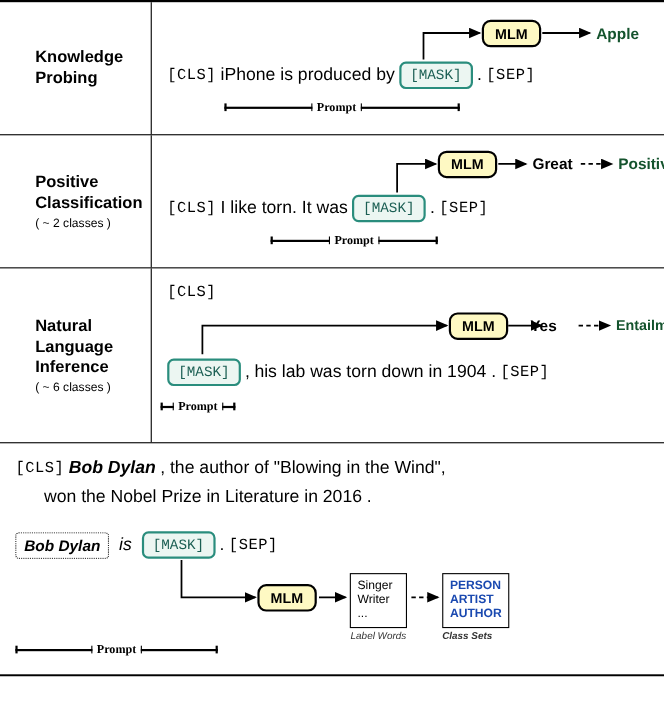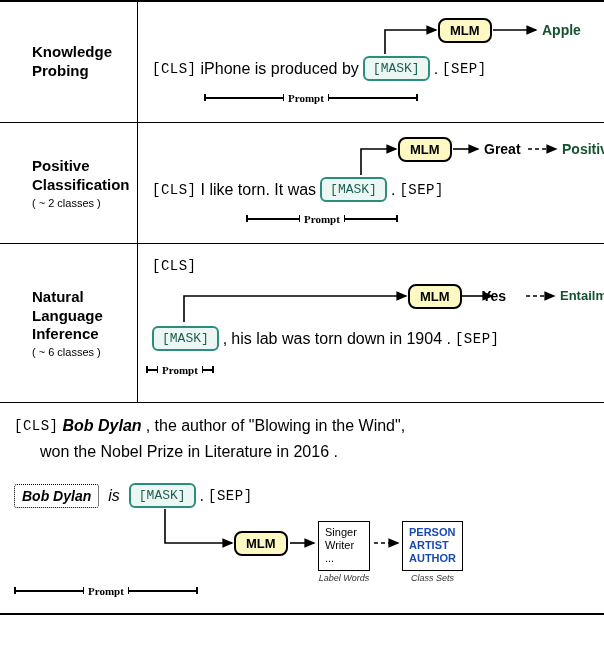--- a/index.html
+++ b/index.html
@@ -305,21 +305,21 @@
         <div class="labelwords-box" style="white-space:pre-line;">Singer
 Writer
 ...</div>
         <div class="tiny-caption">Label Words</div>
       </div>
 
       <div style="position:absolute; left:402px; top:118px;">
         <div class="classset-box" style="white-space:pre-line;">PERSON
 ARTIST
 AUTHOR</div>
-        <div class="tiny-caption" style="text-align:center;">Class Sets</div>
+        <div class="tiny-caption" style="text-align:left;font-weight:bold;">Class Sets</div>
       </div>
 
       <div class="prompt-bracket" style="position:absolute; left:14px; top:178px;">
         <div class="bar" style="width:70px;"></div>
         <div class="lbl">Prompt</div>
         <div class="bar" style="width:70px;"></div>
       </div>
     </div>
   </div>
 

